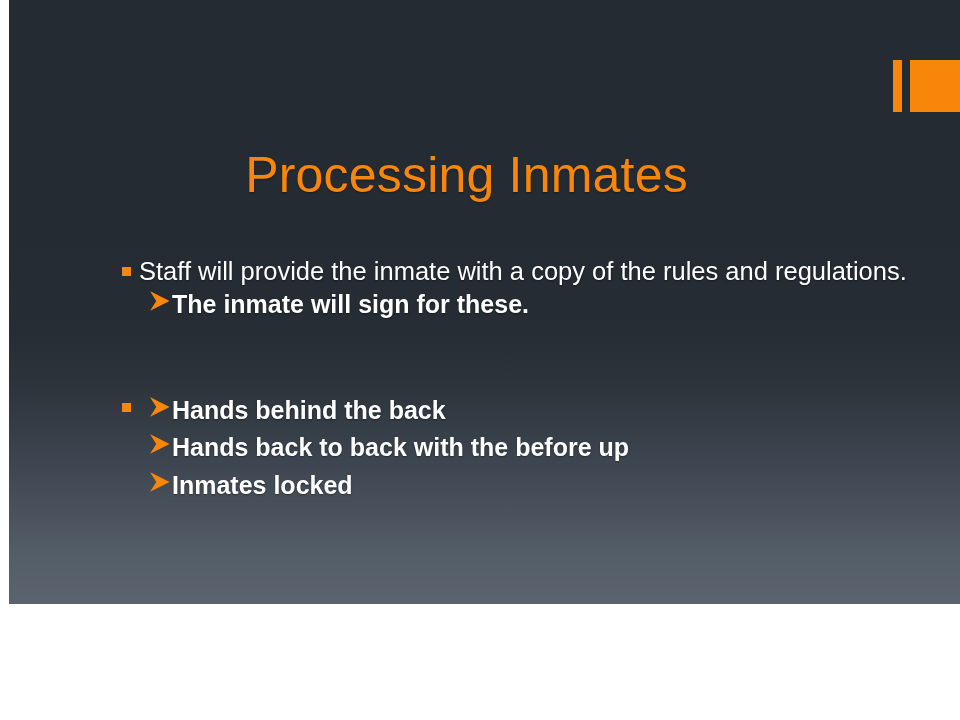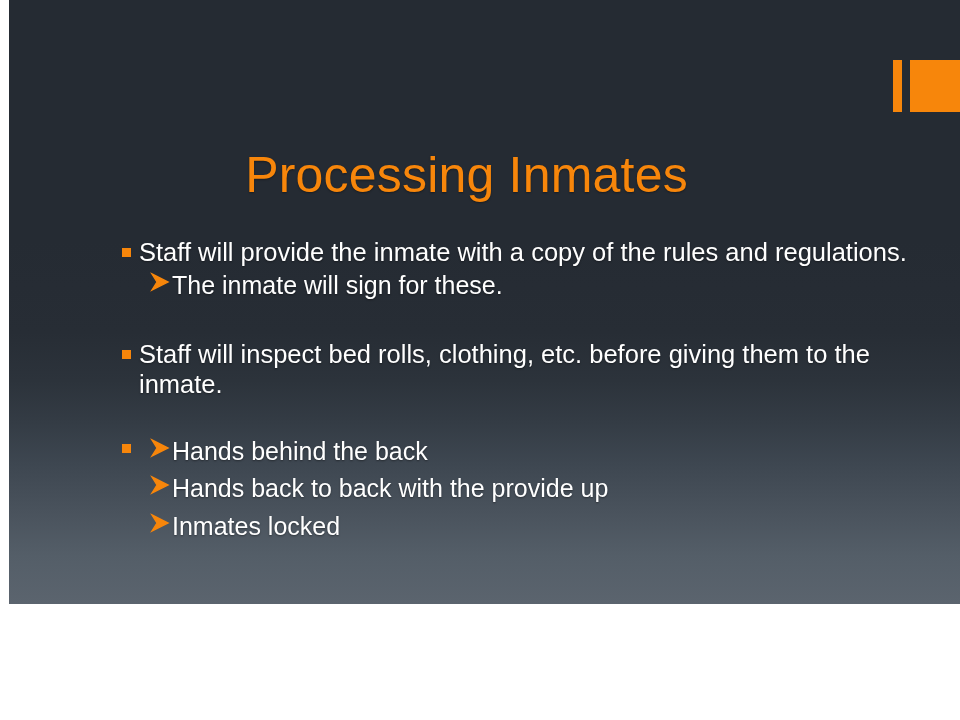--- a/index.html
+++ b/index.html
@@ -72,21 +72,21 @@
     font-weight: normal;
     letter-spacing: 0.2px;
     line-height: 1.1;
     margin: 0;
     text-shadow: 0 1px 2px rgba(0,0,0,0.35);
   }
 
   
   #body {
     position: absolute;
-    top: 237px;
+    top: 256px;
     left: 110px;
     width: 800px;
   }
 
   .blockgap {
     height: 34px;
   }
 
   ul.level1 {
     list-style: none;
@@ -135,20 +135,21 @@
     display: block;
   }
   li.l2 > .arw svg {
     display: block;
     width: 22px;
     height: 30px;
   }
 
   .sub-wrap {
     margin-top: 2px;
+    font-weight: bold;
   }
 </style>
 </head>
 <body>
 
 <div id="slide">
 
   <div id="deco">
     <span class="bar-thin"></span>
     <span class="bar-block"></span>
@@ -170,24 +171,20 @@
             <svg viewBox="0 0 22 30" xmlns="http://www.w3.org/2000/svg">
               <path d="M3 7 L19 15 L3 23 L8 15 Z" fill="#F7860B" stroke="#F7860B" stroke-width="1.4" stroke-linejoin="miter"></path>
             </svg>
           </span>
           <span>The inmate will sign for these.</span>
         </li>
       </ul>
 
       <div class="blockgap"></div>
 
-      <li class="l1">
-        <span class="sq"></span>
-        <span>Staff will inspect bed rolls, clothing, etc. before giving them to the inmate.</span>
-      </li>
 
       <div class="blockgap"></div>
 
       <li class="l1">
         <span class="sq"></span>
       </li>
       <ul class="level2 sub-wrap">
         <li class="l2">
           <span class="arw">
             <svg viewBox="0 0 22 30" xmlns="http://www.w3.org/2000/svg">
@@ -195,21 +192,21 @@
             </svg>
           </span>
           <span>Hands behind the back</span>
         </li>
         <li class="l2">
           <span class="arw">
             <svg viewBox="0 0 22 30" xmlns="http://www.w3.org/2000/svg">
               <path d="M3 7 L19 15 L3 23 L8 15 Z" fill="#F7860B" stroke="#F7860B" stroke-width="1.4" stroke-linejoin="miter"></path>
             </svg>
           </span>
-          <span>Hands back to back with the provide up</span>
+          <span>Hands back to back with the before up</span>
         </li>
         <li class="l2">
           <span class="arw">
             <svg viewBox="0 0 22 30" xmlns="http://www.w3.org/2000/svg">
               <path d="M3 7 L19 15 L3 23 L8 15 Z" fill="#F7860B" stroke="#F7860B" stroke-width="1.4" stroke-linejoin="miter"></path>
             </svg>
           </span>
           <span>Inmates locked</span>
         </li>
       </ul>

